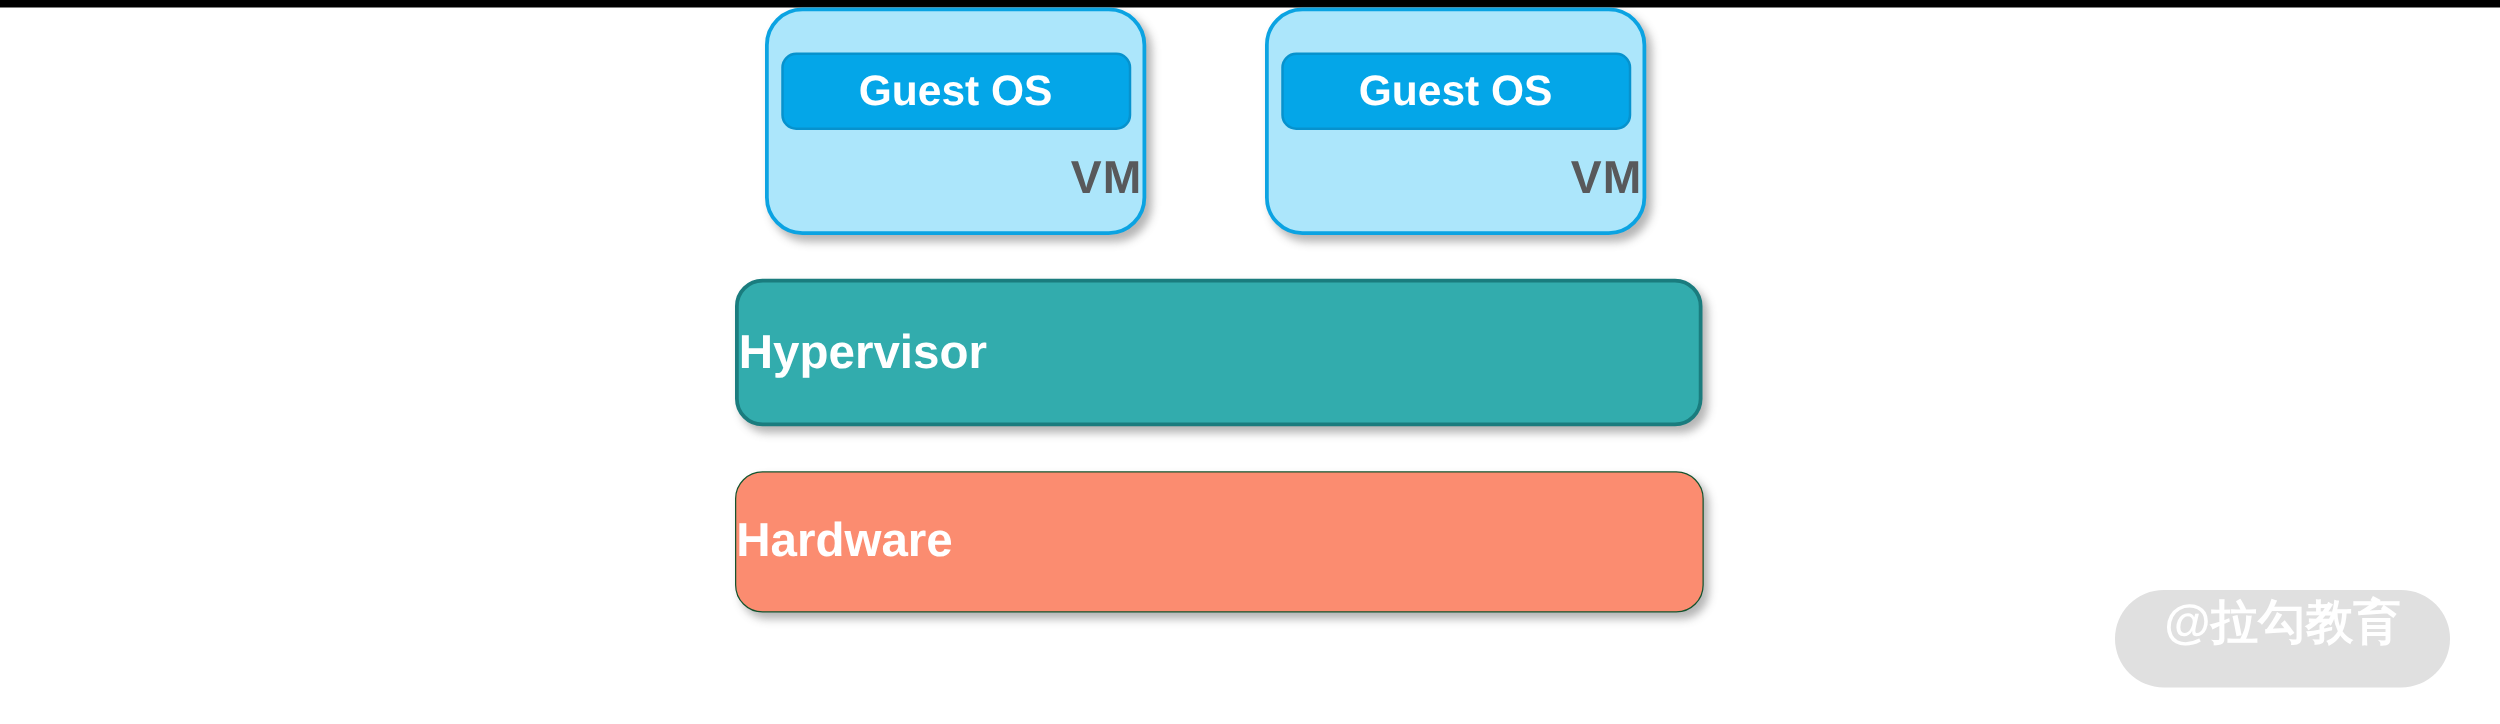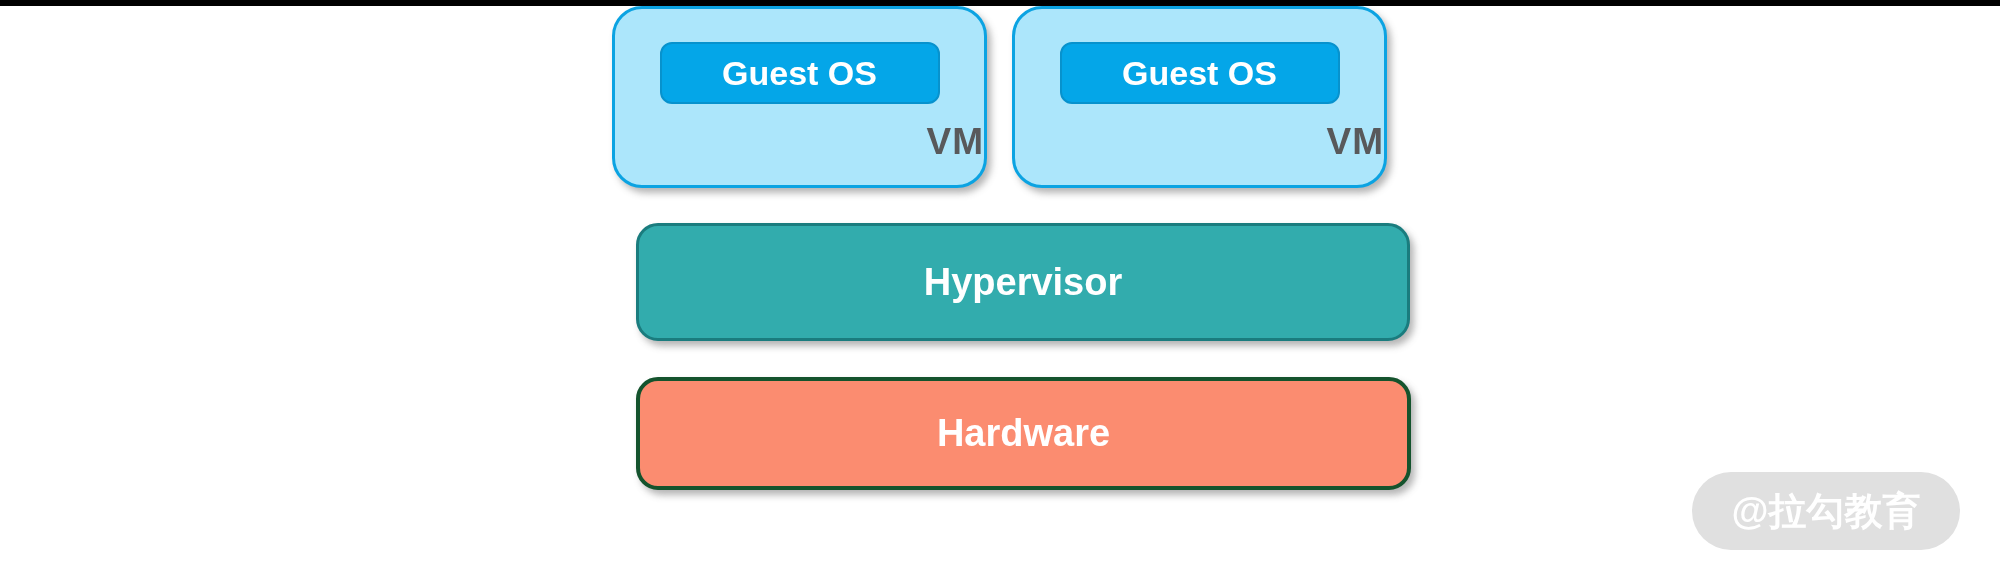--- a/index.html
+++ b/index.html
@@ -17,21 +17,21 @@
   }
   .top-bar {
     position: absolute;
     left: 0; top: 0;
     width: 2000px; height: 6px;
     background: #000000;
   }
   .vm-box {
     position: absolute;
     top: 6px;
-    width: 375px;
+    width: 305px;
     height: 182px;
     background: #ACE6FB;
     border: 3px solid #0BA3E2;
     border-radius: 30px;
     box-sizing: border-box;
     box-shadow: 4px 5px 7px rgba(90, 90, 90, 0.45);
   }
   .vm-box.vm1 { left: 612px; }
   .vm-box.vm2 { left: 1012px; }
   .guest-os {
@@ -57,55 +57,54 @@
     left: 0; right: 0;
     top: 112px;
     text-align: right;
     color: #58595B;
     font-size: 37px;
     font-weight: bold;
     letter-spacing: 1px;
   }
   .layer-box {
     position: absolute;
-    left: 636px;
+    left: 588px;
     box-sizing: border-box;
     display: flex;
     align-items: center;
-    justify-content: center;
     color: #ffffff;
     font-size: 38px;
     font-weight: bold;
     border-radius: 22px;
     box-shadow: 4px 5px 7px rgba(90, 90, 90, 0.45);
   }
   .hypervisor {
     top: 223px;
     width: 774px;
     height: 118px;
     background: #32ACAD;
     border: 3px solid #1A7C7E;
   }
   .hardware {
     top: 377px;
     width: 775px;
     height: 113px;
     background: #FB8C70;
-    border: 4px solid #14532d;
+    border: 1px solid #14532d;
   }
   .watermark {
     position: absolute;
     left: 1692px;
     top: 472px;
     width: 268px;
     height: 78px;
     background: #E0E0E0;
     border-radius: 40px;
     display: flex;
-    align-items: center;
+    align-items: flex-start;
     justify-content: center;
     color: #ffffff;
     font-size: 38px;
     font-weight: bold;
   }
 </style>
 </head>
 <body>
 
 <div class="stage">

